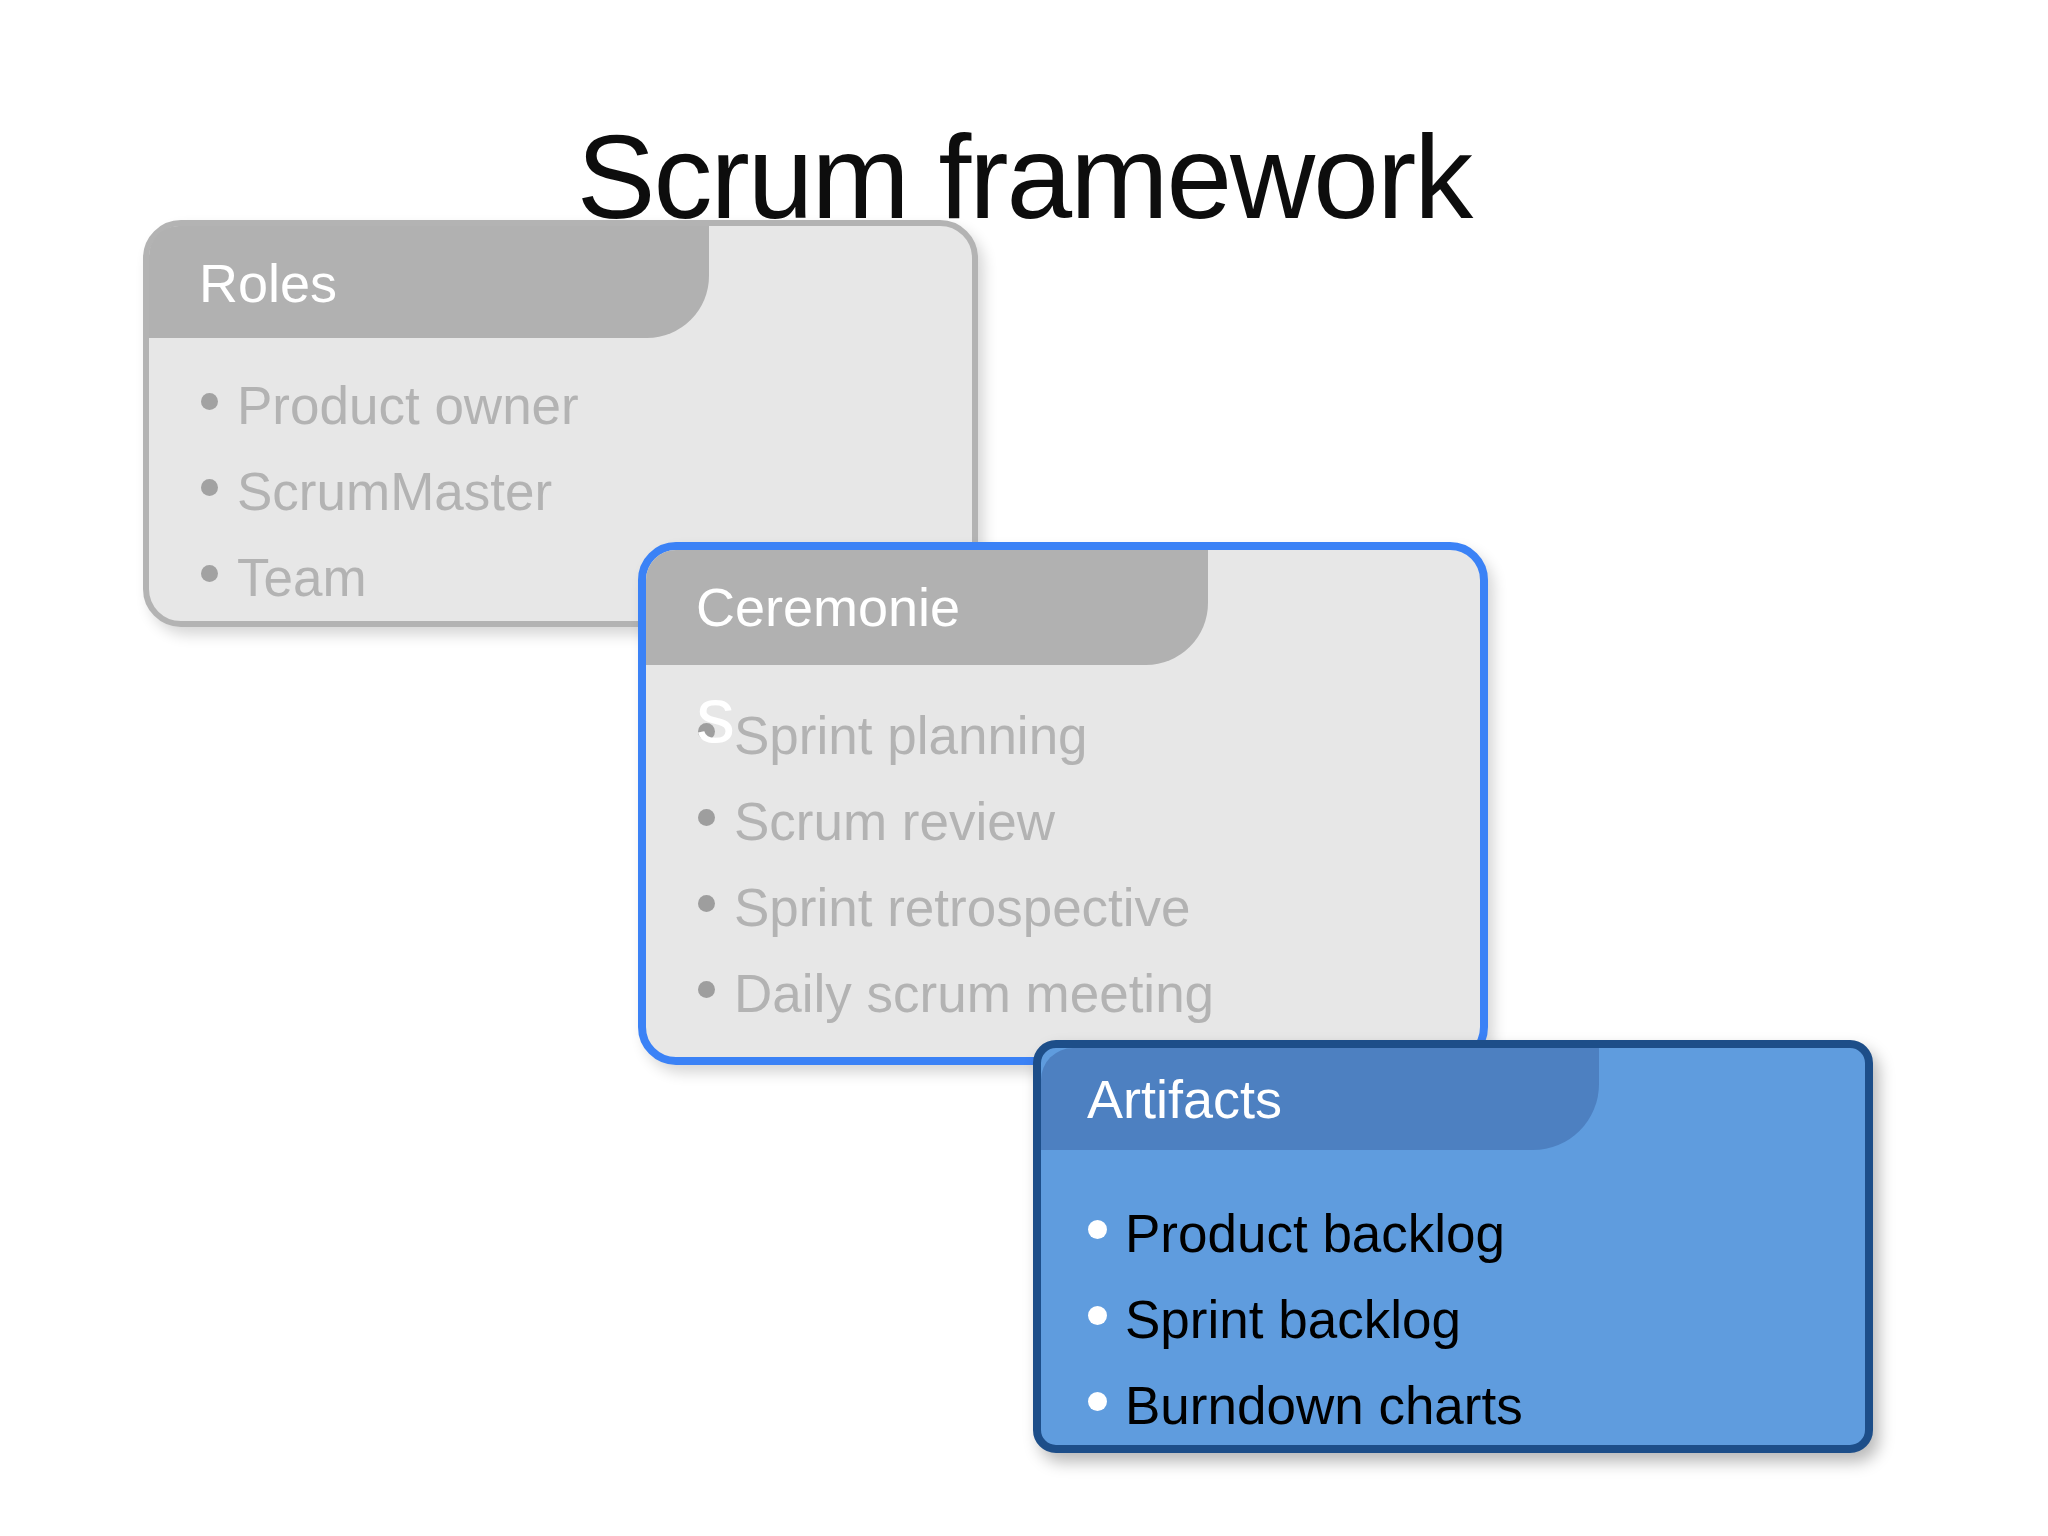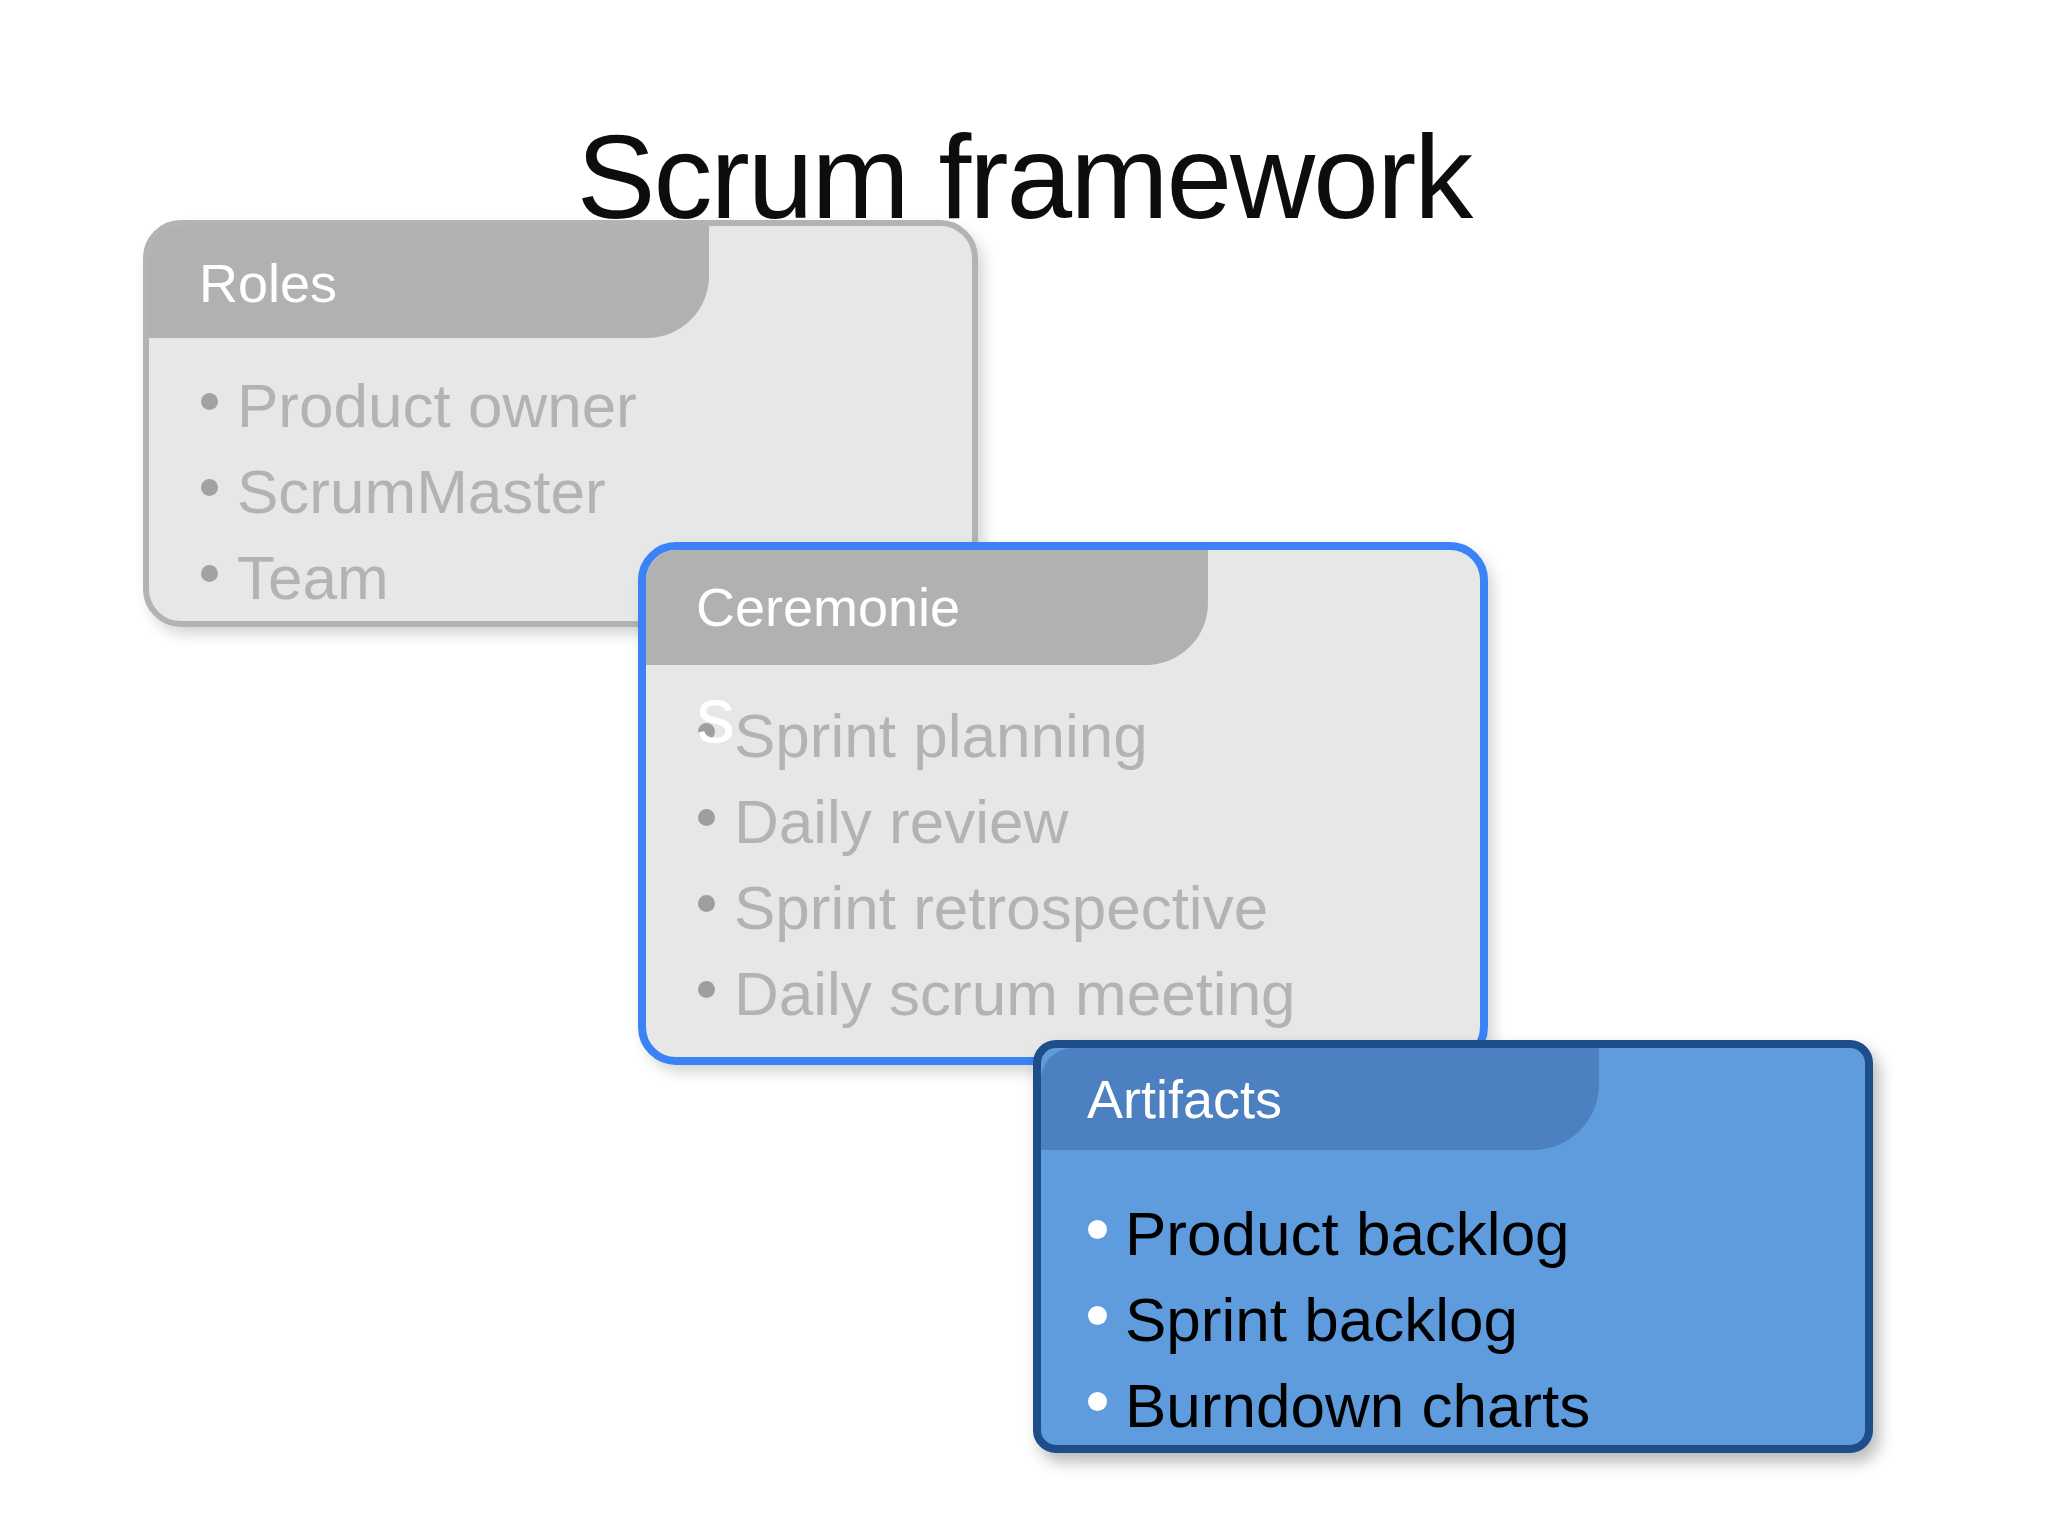--- a/index.html
+++ b/index.html
@@ -58,21 +58,21 @@
   .item{position:relative;height:86px;}
   .dot{
     position:absolute;
     left:52px;top:30px;
     width:17px;height:17px;
     border-radius:50%;
   }
   .item-label{
     position:absolute;
     left:88px;top:0;
-    font-size:62px;
+    font-size:53px;
     line-height:86px;
     white-space:nowrap;
   }
 
   
   .card-roles{
     left:143px;top:220px;width:835px;height:407px;
     background:#e7e7e7;
     border:6px solid #b3b3b3;
     box-shadow:6px 8px 14px rgba(0,0,0,0.16);
@@ -152,21 +152,21 @@
     <div class="card-header"></div>
     <div class="card-header-label">Ceremonie</div>
     <div class="wrap-char">s</div>
     <div class="bullet-list">
       <div class="item">
         <span class="dot"></span>
         <span class="item-label">Sprint planning</span>
       </div>
       <div class="item">
         <span class="dot"></span>
-        <span class="item-label">Daily review</span>
+        <span class="item-label">Scrum review</span>
       </div>
       <div class="item">
         <span class="dot"></span>
         <span class="item-label">Sprint retrospective</span>
       </div>
       <div class="item">
         <span class="dot"></span>
         <span class="item-label">Daily scrum meeting</span>
       </div>
     </div>

